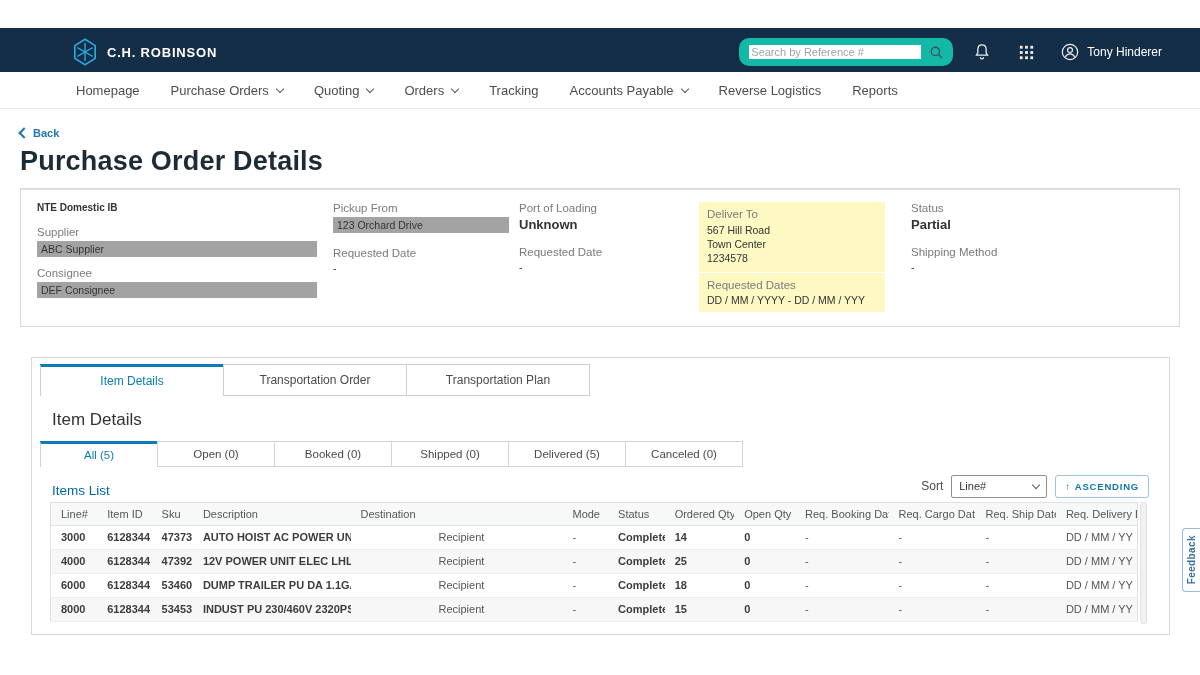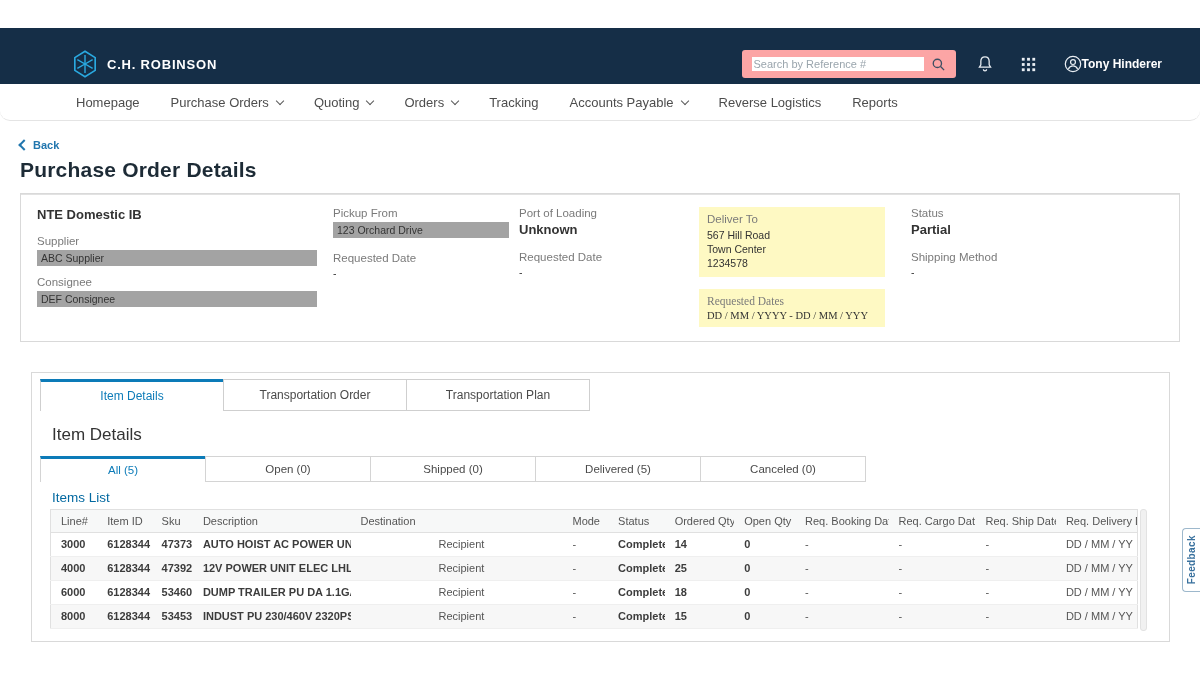--- a/index.html
+++ b/index.html
@@ -5,87 +5,87 @@
   html,body{margin:0;padding:0;}
   body{
     width:1200px;height:675px;overflow:hidden;position:relative;
     background:#ffffff;font-family:"Liberation Sans","DejaVu Sans",sans-serif;
     color:#333;
   }
   
   .top-strip{height:28px;background:#fff;}
   .navbar{
     height:40px;background:#152e47;display:flex;align-items:center;
-    padding:16px 38px 0 72px;gap:14px;
+    padding:4px 38px 0 72px;gap:14px;
   }
   .brand{display:flex;align-items:center;gap:9px;cursor:pointer;}
   .brand-name{color:#fff;font-size:13px;font-weight:bold;letter-spacing:.8px;}
   .nav-spacer{flex:1;}
   .searchbox{
-    width:196px;height:28px;background:#fca5a5;border-radius:3px;
+    width:196px;height:28px;background:#14b8a6;border-radius:10px;
     display:flex;align-items:center;padding:0 8px 0 10px;gap:6px;
   }
   .searchbox input{
     border:none;outline:none;flex:1;font-size:11px;color:#333;min-width:0;
     font-family:"Liberation Sans","DejaVu Sans",sans-serif;
   }
   .searchbox input::placeholder{color:#9aa5ad;}
   .icon-btn{display:flex;align-items:center;justify-content:center;width:30px;height:30px;cursor:pointer;}
-  .user{display:flex;align-items:center;gap:0;color:#fff;font-size:12px;font-weight:bold;cursor:pointer;padding-left:6px;text-align:right;}
+  .user{display:flex;align-items:center;gap:8px;color:#fff;font-size:12px;font-weight:normal;cursor:pointer;padding-left:6px;text-align:right;}
   
   .menu{
     height:36px;border-bottom:1px solid #e4e4e4;display:flex;align-items:center;
-    padding:0 20px 0 76px;gap:31px;background:#fff;border-radius:10px;
+    padding:0 20px 0 76px;gap:31px;background:#fff;
   }
   .nav-item{display:flex;align-items:center;font-size:13px;color:#4d4d4d;cursor:pointer;white-space:nowrap;}
   .chev{display:inline-block;width:5px;height:5px;border-right:1.4px solid #5a5a5a;border-bottom:1.4px solid #5a5a5a;transform:rotate(45deg);margin-left:8px;margin-bottom:3px;}
   
   .content{padding:0 20px;}
   .back-link{display:inline-flex;align-items:center;margin-top:18px;color:#2176ae;font-size:11px;font-weight:bold;cursor:pointer;}
   .back-chev{display:inline-block;width:6px;height:6px;border-left:2px solid #2176ae;border-bottom:2px solid #2176ae;transform:rotate(45deg);margin-right:5px;}
-  h1.page-title{margin:5px 0 11px;font-size:21px;color:#1d2b36;letter-spacing:.2px;}
+  h1.page-title{margin:5px 0 11px;font-size:27px;color:#1d2b36;letter-spacing:.2px;}
   
   .panel{border:1px solid #d9d9d9;background:#fff;}
   .po-head{padding:11px 16px 9px;}
   .po-number{font-size:15px;color:#333;}
   .created{margin-top:4px;font-size:11px;color:#6f6f6f;}
   .created .val{font-size:9.5px;letter-spacing:.4px;color:#6f6f6f;}
   .po-divider{border-bottom:1px solid #e2e2e2;}
   .po-grid{display:flex;padding:12px 16px 14px;}
   .po-col1{width:296px;}
   .po-col2{width:186px;}
   .po-col3{width:180px;}
   .po-col4{width:186px;margin-right:26px;}
   .po-col5{flex:1;}
   .fld-label{font-size:11.5px;color:#7a7a7a;margin-bottom:3px;}
   .fld-value{font-size:10.5px;color:#333;}
   .fld-value.bold{font-size:13px;font-weight:bold;color:#333;}
-  .order-type{font-size:13px;font-weight:bold;color:#333;margin-bottom:13px;}
+  .order-type{font-size:10px;font-weight:bold;color:#333;margin-bottom:13px;}
   .masked{background:#a3a3a3;display:block;padding:2px 4px;}
   .w-wide{width:272px;}
   .w-med{width:168px;}
   .mb10{margin-bottom:10px;}
   .mt14{margin-top:14px;}
   .gray-block{background:#fef9c3;padding:6px 8px;}
-  .gray-block + .gray-block{margin-top:12px;font-family:Liberation Serif, serif;}
+  .gray-block + .gray-block{margin-top:1px;}
   .addr-line{font-size:10.5px;color:#333;line-height:1.35;}
   
   .panel2{border:1px solid #d9d9d9;background:#fff;margin:30px 10px 0 11px;padding-bottom:12px;}
   .tabs-row{display:flex;padding:6px 8px 0;}
   .tab{
     width:184px;height:32px;border:1px solid #cfcfcf;background:#fff;
     display:flex;align-items:center;justify-content:center;font-size:12px;color:#4a4a4a;
     cursor:pointer;margin-left:-1px;box-sizing:border-box;
   }
   .tab:first-child{margin-left:0;}
   .tab.active{border-top:3px solid #0c7bb8;border-bottom:none;color:#0c7bb8;}
   .section-heading{font-size:17px;color:#333;margin:14px 0 0 20px;}
   .filter-tabs{display:flex;padding:11px 8px 0;}
   .ftab{
-    width:166px;height:26px;border:1px solid #d4d4d4;background:#fff;
+    width:118px;height:26px;border:1px solid #d4d4d4;background:#fff;
     display:flex;align-items:center;justify-content:center;font-size:11.5px;color:#4a4a4a;
     cursor:pointer;margin-left:-1px;box-sizing:border-box;
   }
   .ftab:first-child{margin-left:0;}
   .ftab.active{border-top:3px solid #0c7bb8;border-bottom:none;color:#0c7bb8;}
   
   .items-bar{display:flex;align-items:flex-end;justify-content:space-between;margin:8px 20px 4px 20px;}
   .items-title{font-size:13.5px;color:#0369a1;}
   .sort-ctl{display:flex;align-items:center;gap:8px;}
   .sort-label{font-size:12px;color:#4a4a4a;}
@@ -300,32 +300,46 @@
     <div class="section-heading">Item Details</div>
 
     <div class="filter-tabs">
         <div class="ftab active">
           <span>All (5)</span>
         </div>
         <div class="ftab">
           <span>Open (0)</span>
         </div>
         <div class="ftab">
+          <span>Booked (0)</span>
+        </div>
+        <div class="ftab">
           <span>Shipped (0)</span>
         </div>
         <div class="ftab">
           <span>Delivered (5)</span>
         </div>
         <div class="ftab">
           <span>Canceled (0)</span>
         </div>
       </div>
 
     <div class="items-bar">
       <span class="items-title">Items List</span>
+      <span class="sort-ctl">
+        <span class="sort-label">Sort</span>
+        <span class="sort-select">
+          <span>Line#</span>
+          <span class="chev"></span>
+        </span>
+        <button class="asc-btn">
+          <span>↑</span>
+          <span>ASCENDING</span>
+        </button>
+      </span>
     </div>
 
     <div class="table-wrap">
       <table class="items">
         <colgroup>
             <col style="width: 4.3%;">
             <col style="width: 5%;">
             <col style="width: 3.8%;">
             <col style="width: 14.5%;">
             <col style="width: 19.5%;">

